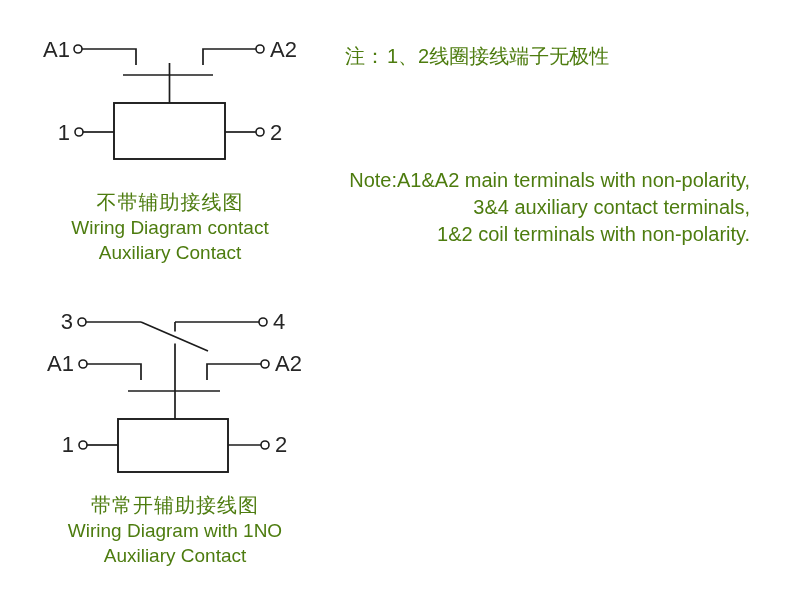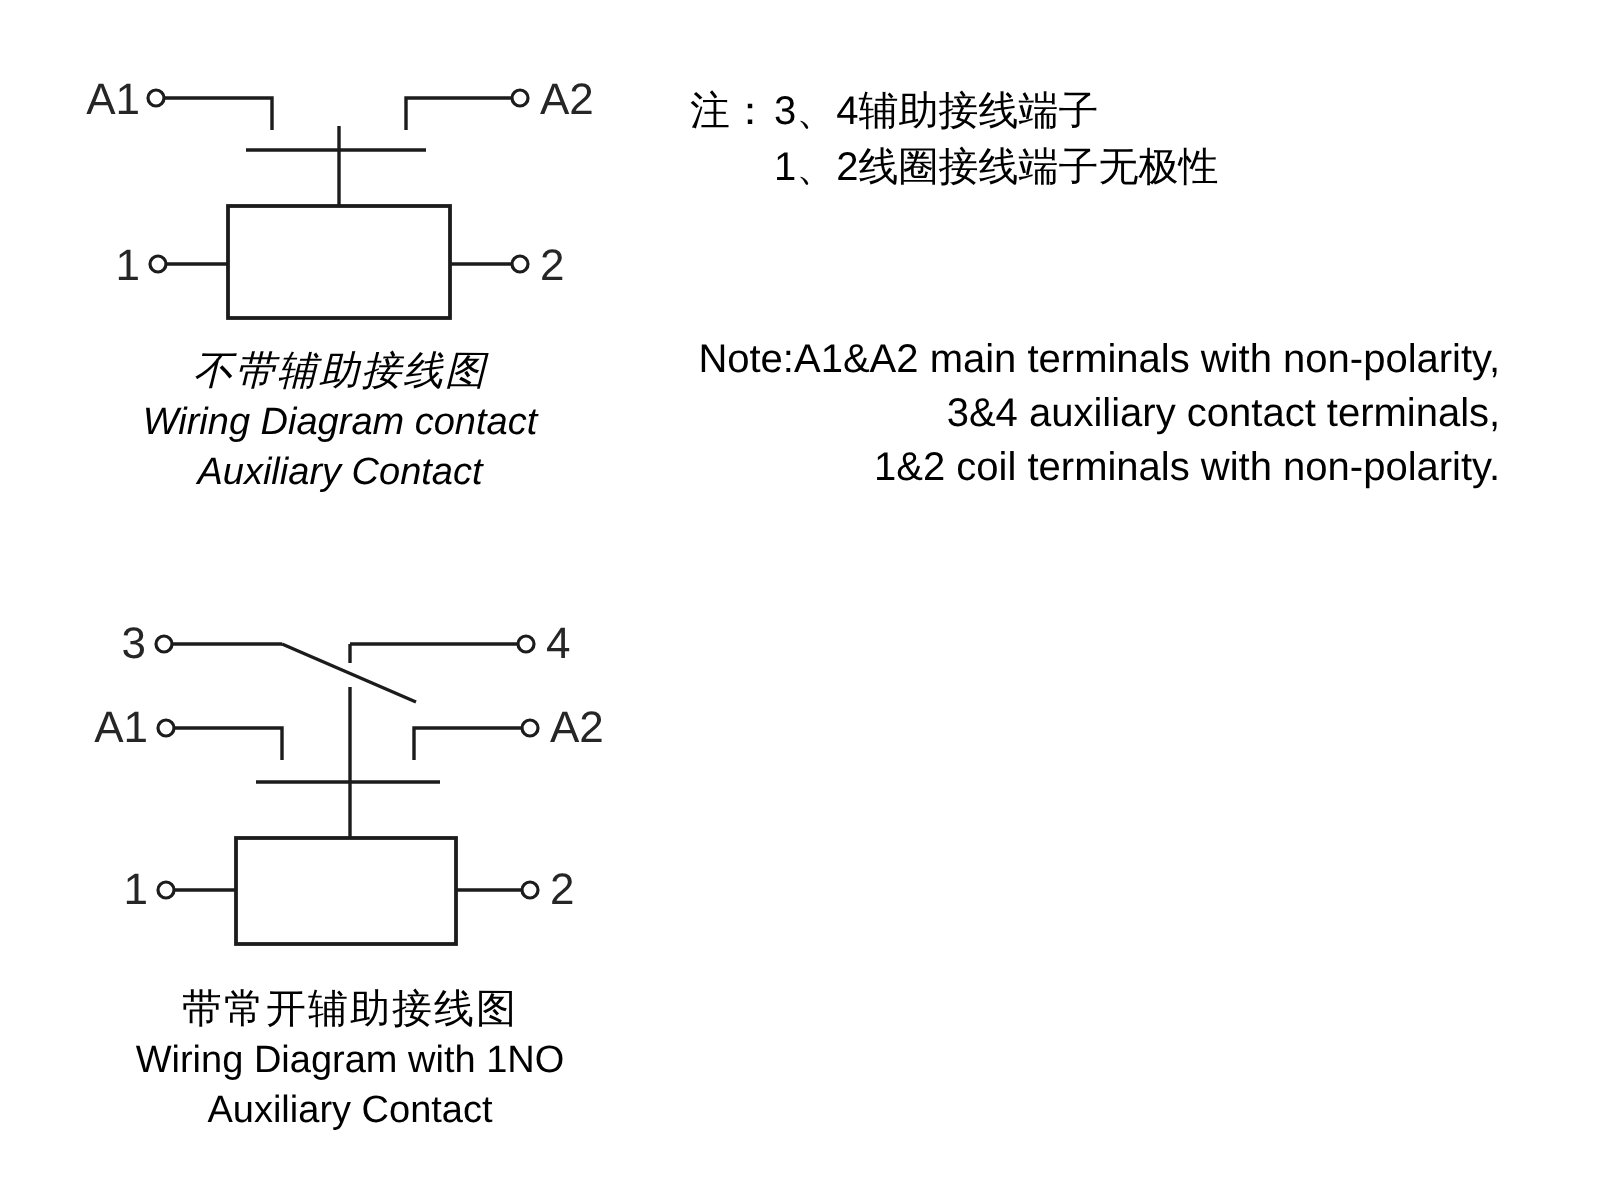--- a/index.html
+++ b/index.html
@@ -1,19 +1,19 @@
 <!DOCTYPE html>
 <html><head>
 <meta charset="utf-8">
 <style>
   * { margin:0; padding:0; box-sizing:border-box; }
   html,body { background:#ffffff; }
   .stage {
     position:relative; width:800px; height:600px; background:#ffffff;
-    font-family:"Liberation Sans","DejaVu Sans",sans-serif; color:#000000;
+    font-family:"Liberation Sans","DejaVu Sans",sans-serif; color:#4d7c0f;
     overflow:hidden;
   }
   .abs { position:absolute; }
   svg { display:block; overflow:visible; }
   .wire   { stroke:#1c1c1c; stroke-width:1.7; fill:none; }
   .coil   { stroke:#1c1c1c; stroke-width:1.9; fill:none; }
   .term   { stroke:#1c1c1c; stroke-width:1.6; fill:#ffffff; }
   .tlabel { font-size:22px; fill:#262626; }
   .caption { text-align:center; width:280px; }
   .caption .zh { font-size:20px; line-height:26px; letter-spacing:1px; }
@@ -40,21 +40,21 @@
     <circle class="term" cx="38" cy="21" r="4"></circle>
     <circle class="term" cx="220" cy="21" r="4"></circle>
     <circle class="term" cx="39" cy="104" r="4"></circle>
     <circle class="term" cx="220" cy="104" r="4"></circle>
     <text class="tlabel" x="30" y="29" text-anchor="end">A1</text>
     <text class="tlabel" x="230" y="29">A2</text>
     <text class="tlabel" x="30" y="112" text-anchor="end">1</text>
     <text class="tlabel" x="230" y="112">2</text>
   </svg>
 
-  <div class="abs caption" style="left:30px; top:173px;font-style:italic;">
+  <div class="abs caption" style="left:30px; top:189px;">
     <div class="zh">不带辅助接线图</div>
     <div class="en">Wiring Diagram contact</div>
     <div class="en">Auxiliary Contact</div>
   </div>
 
   <svg class="abs" style="left:40px; top:300px;" width="270" height="180" viewBox="0 0 270 180">
     <path class="wire" d="M46,22 H101"></path>
     <line class="wire" x1="101" y1="22" x2="168" y2="51"></line>
     <path class="wire" d="M135,22 H219"></path>
     <line class="wire" x1="135" y1="22" x2="135" y2="31.5"></line>
@@ -80,21 +80,20 @@
   </svg>
 
   <div class="abs caption" style="left:35px; top:492px;">
     <div class="zh">带常开辅助接线图</div>
     <div class="en">Wiring Diagram with 1NO</div>
     <div class="en">Auxiliary Contact</div>
   </div>
 
   <div class="abs note note-zh" style="left:345px; top:42px;">
     <div class="prefix">注：</div>
-    <div class="l">3、4辅助接线端子</div>
     <div class="l">1、2线圈接线端子无极性</div>
   </div>
 
   <div class="abs note note-en" style="left:345px; top:167px;">
     <div class="prefix">Note:</div>
     <div class="l">A1&amp;A2 main terminals with non-polarity,</div>
     <div class="l">3&amp;4 auxiliary contact terminals,</div>
     <div class="l">1&amp;2 coil terminals with non-polarity.</div>
   </div>
 

